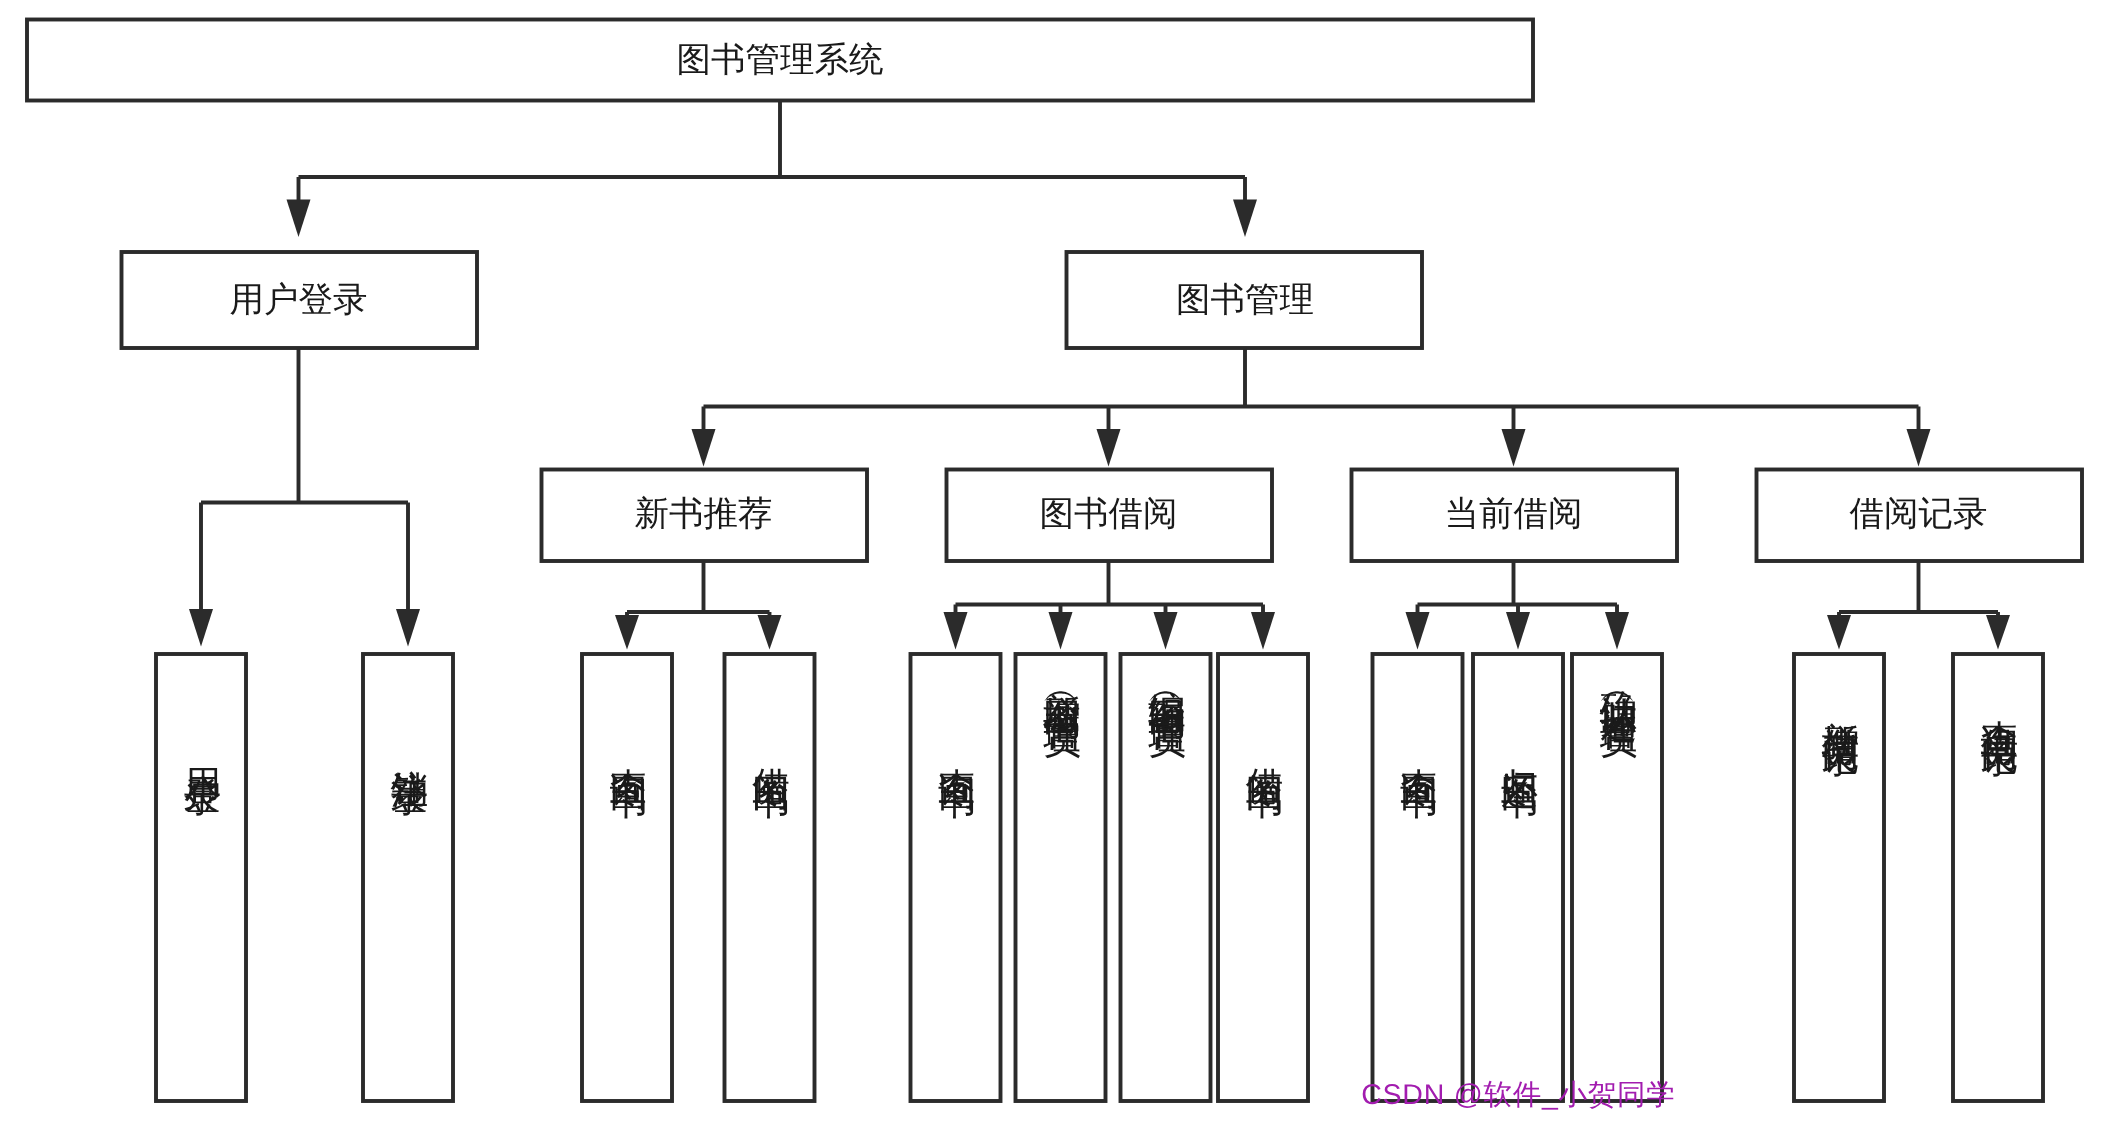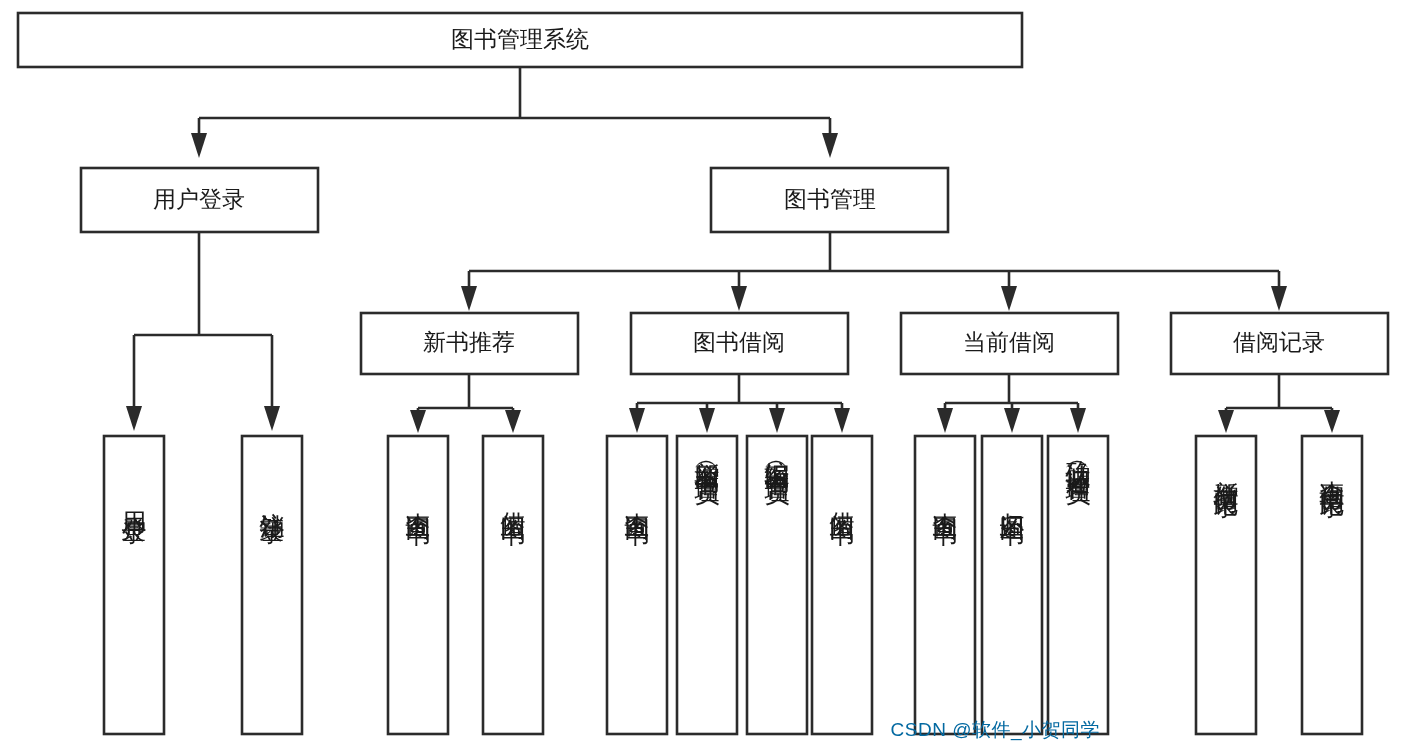--- a/index.html
+++ b/index.html
@@ -62,25 +62,25 @@
   }
   .vlabel-wrap {
     position: absolute;
     display: flex;
     align-items: flex-start;
     justify-content: center;
     pointer-events: none;
   }
   .watermark {
     position: absolute;
-    right: 24px;
+    right: 7px;
     bottom: 4px;
     font-family: "Liberation Sans", "DejaVu Sans", sans-serif;
     font-size: 19px;
-    color: #0369a1;
+    color: #a21caf;
     white-space: nowrap;
     letter-spacing: 0.5px;
   }
 </style>
 </head>
 <body>
 
 <div id="diagram-root">
 
   <svg class="flow" viewBox="0 0 1405 747">

